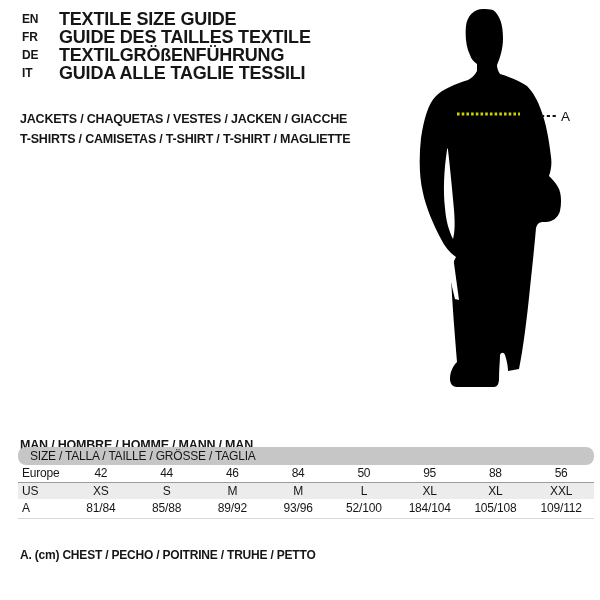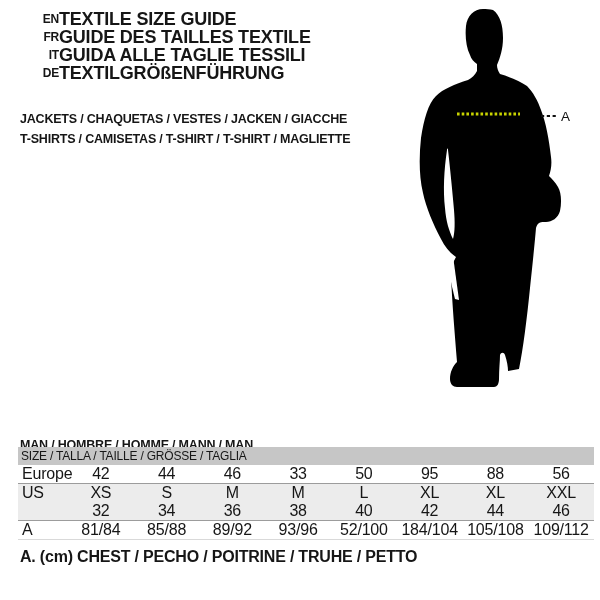--- a/index.html
+++ b/index.html
@@ -8,21 +8,21 @@
     --measure-line:#c9d400;
     --silhouette:#000000;
     --ink:#161616;
   }
   *{box-sizing:border-box;margin:0;padding:0;}
   html,body{background:#ffffff;}
   body{font-family:"Liberation Sans",sans-serif;color:var(--ink);}
   .page{position:relative;width:600px;height:600px;background:#ffffff;overflow:hidden;}
 
   
-  .lang-list{position:absolute;left:22px;top:10px;text-align:right;}
+  .lang-list{position:absolute;left:22px;top:10px;}
   .lang-row{display:flex;height:18px;align-items:center;}
   .lang-code{display:inline-block;width:37px;font-size:12px;font-weight:700;letter-spacing:-0.2px;}
   .lang-label{font-size:18px;font-weight:700;letter-spacing:-0.2px;}
 
   
   .categories{position:absolute;left:20px;top:109px;}
   .categories div{font-size:12.5px;font-weight:700;letter-spacing:-0.2px;line-height:20px;white-space:nowrap;}
 
   
   .figure-svg{position:absolute;left:400px;top:0;width:200px;height:400px;}
@@ -31,51 +31,51 @@
   .measure-line{stroke:var(--measure-line);stroke-width:3.2;stroke-dasharray:2.6 2.1;fill:none;}
   .pointer-line{stroke:#111111;stroke-width:2;stroke-dasharray:3.2 2.6;fill:none;}
   .measure-label{font-family:"Liberation Sans",sans-serif;font-size:13.5px;font-weight:500;fill:#111111;}
 
   
   .section-title{position:absolute;left:20px;top:420px;font-size:12.5px;font-weight:700;letter-spacing:-0.2px;margin-top:18px;}
 
   
   .size-table{position:absolute;left:18px;top:447px;width:576px;border-collapse:collapse;table-layout:fixed;}
   .size-table col.label-col{width:50px;}
-  .size-table th{background:var(--header-bg);font-size:12px;font-weight:400;letter-spacing:-0.2px;text-align:left;padding:2px 0 2px 3px;height:17px;}
-  .size-table td{font-size:16px;font-weight:400;letter-spacing:-0.2px;text-align:center;height:17px;padding:0;margin-left:20px;}
+  .size-table th{background:var(--header-bg);font-size:12px;font-weight:400;letter-spacing:-0.2px;text-align:left;padding:2px 0 2px 12px;height:17px;border-radius:8px;}
+  .size-table td{font-size:12px;font-weight:400;letter-spacing:-0.2px;text-align:center;height:17px;padding:0;margin-left:20px;}
   .size-table td.row-label{text-align:left;padding-left:4px;}
   .size-table tr.r-alt td{background:var(--alt-row-bg);}
   .size-table tr.r-line td{border-bottom:1px solid #9c9c9c;}
   .size-table tr.r-last td{border-bottom:1px solid #d9d9d9;height:19px;}
 
   
-  .footnote{position:absolute;left:20px;top:548px;font-size:16px;font-weight:700;letter-spacing:-0.2px;}
+  .footnote{position:absolute;left:20px;top:548px;font-size:12px;font-weight:700;letter-spacing:-0.2px;}
 </style>
 </head>
 <body>
 
 <div class="page">
 
   <div class="lang-list">
     <div class="lang-row">
       <span class="lang-code">EN</span>
       <span class="lang-label">TEXTILE SIZE GUIDE</span>
     </div>
     <div class="lang-row">
       <span class="lang-code">FR</span>
       <span class="lang-label">GUIDE DES TAILLES TEXTILE</span>
     </div>
     <div class="lang-row">
+      <span class="lang-code">DE</span>
+      <span class="lang-label">TEXTILGRÖßENFÜHRUNG</span>
+    </div>
+    <div class="lang-row">
       <span class="lang-code">IT</span>
       <span class="lang-label">GUIDA ALLE TAGLIE TESSILI</span>
-    </div>
-    <div class="lang-row">
-      <span class="lang-code">DE</span>
-      <span class="lang-label">TEXTILGRÖßENFÜHRUNG</span>
     </div>
   </div>
 
   <div class="categories">
     <div>JACKETS / CHAQUETAS / VESTES / JACKEN / GIACCHE</div>
     <div>T-SHIRTS / CAMISETAS / T-SHIRT / T-SHIRT / MAGLIETTE</div>
   </div>
 
   <svg class="figure-svg" viewBox="0 0 200 400">
     <path class="silhouette" d="
@@ -150,47 +150,36 @@
       <tr>
         <th colspan="9">SIZE / TALLA / TAILLE / GRÖSSE / TAGLIA</th>
       </tr>
     </thead>
     <tbody>
       <tr class="r-line">
         <td class="row-label">Europe</td>
         <td>42</td>
         <td>44</td>
         <td>46</td>
-        <td>33</td>
+        <td>84</td>
         <td>50</td>
         <td>95</td>
         <td>88</td>
         <td>56</td>
       </tr>
       <tr class="r-alt">
         <td class="row-label">US</td>
         <td>XS</td>
         <td>S</td>
         <td>M</td>
         <td>M</td>
         <td>L</td>
         <td>XL</td>
         <td>XL</td>
         <td>XXL</td>
-      </tr>
-      <tr class="r-alt r-line">
-        <td class="row-label"></td>
-        <td>32</td>
-        <td>34</td>
-        <td>36</td>
-        <td>38</td>
-        <td>40</td>
-        <td>42</td>
-        <td>44</td>
-        <td>46</td>
       </tr>
       <tr class="r-last">
         <td class="row-label">A</td>
         <td>81/84</td>
         <td>85/88</td>
         <td>89/92</td>
         <td>93/96</td>
         <td>52/100</td>
         <td>184/104</td>
         <td>105/108</td>

